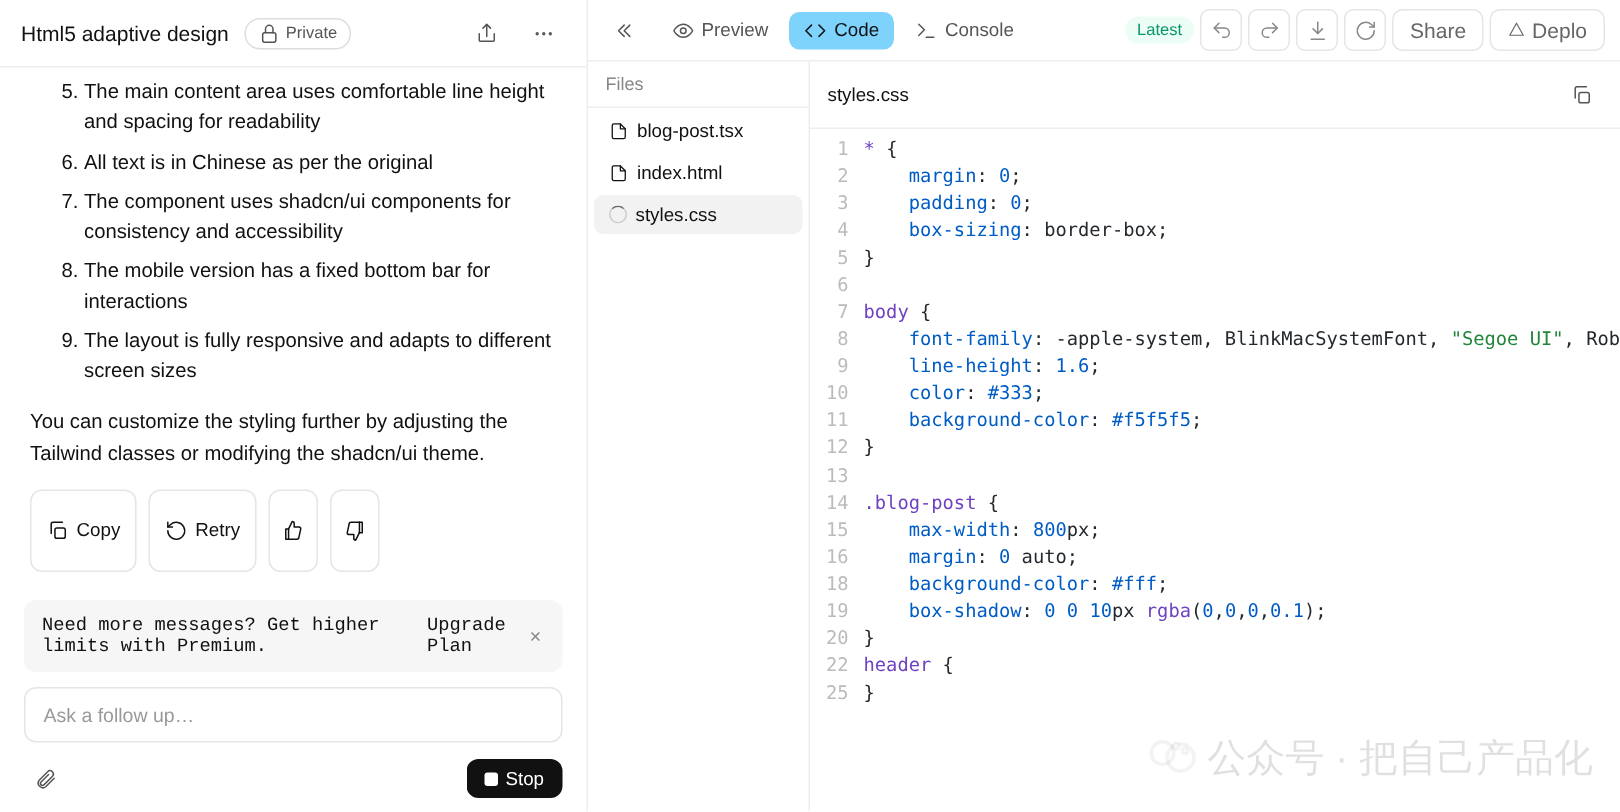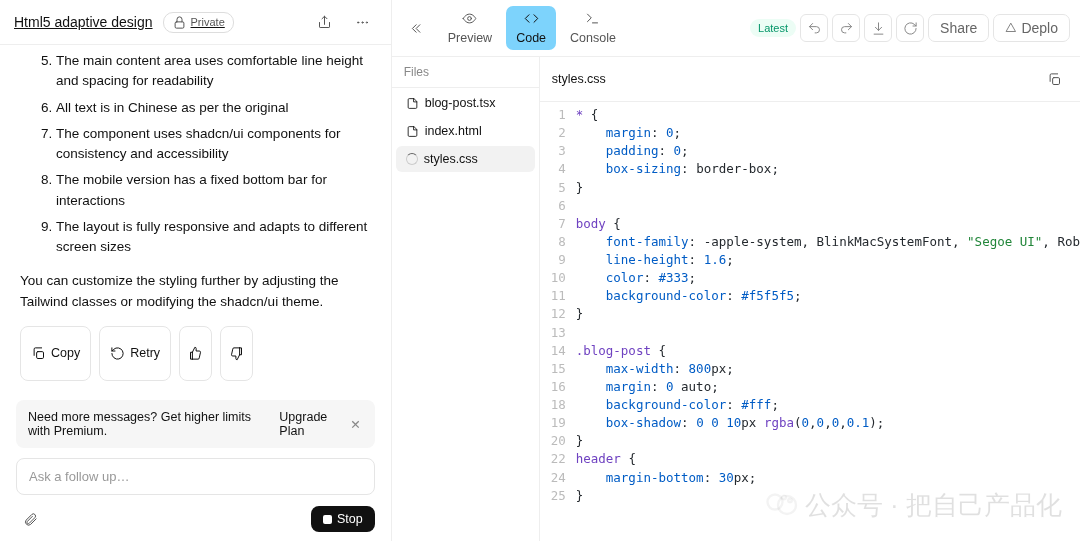--- a/index.html
+++ b/index.html
@@ -1,52 +1,52 @@
 <!DOCTYPE html>
 <html><head>
 <meta charset="utf-8">
 <style>
 * { margin:0; padding:0; box-sizing:border-box; }
 body { font-family:-apple-system,BlinkMacSystemFont,"Segoe UI",sans-serif; font-size:13px; color:#111; background:#fff; height:541px; width:1080px; overflow:hidden; display:flex; }
 .left { width:489px; display:flex; flex-direction:column; border-right:1px solid #eee; }
 .right { flex:1; display:flex; flex-direction:column; }
 
 
-.hdr-l { display:flex; align-items:center; padding:8px 14px; gap:10px; border-bottom:1px solid #eee;text-decoration:underline; }
+.hdr-l { display:flex; align-items:center; padding:8px 14px; gap:10px; border-bottom:1px solid #eee; }
 .title { font-size:14px; font-weight:500; }
 .priv { font-size:11px; padding:2px 8px; border:1px solid #ddd; border-radius:10px; display:flex; align-items:center; gap:4px; color:#555; }
 .spacer { flex:1; }
 .icn { width:28px; height:28px; display:flex; align-items:center; justify-content:center; cursor:pointer; color:#555; border-radius:6px; }
 
 
 .chat { flex:1; overflow:auto; padding:6px 20px 0 20px; }
 ol { padding-left:36px; margin-bottom:14px; }
 ol li { margin-bottom:6px; line-height:1.5; font-size:13.5px; }
 .paragraph { line-height:1.5; font-size:13.5px; margin-bottom:14px; }
 .actions { display:flex; gap:8px; margin-bottom:16px; }
 .chip { display:flex; align-items:center; gap:5px; padding:19px 10px; border:1px solid #e5e5e5; border-radius:8px; font-size:12.5px; cursor:pointer; }
 .chip.icon-only { padding:5px 8px; }
 .msg { display:flex; gap:10px; margin-bottom:16px; }
 .avatar { width:20px; height:20px; border-radius:4px; flex:none; margin-top:1px; }
 .avatar.user { background:linear-gradient(135deg,#f97316,#ec4899,#8b5cf6); }
 .msg-body { flex:1; font-size:13.5px; line-height:1.6; }
 
-.prem { margin:8px 16px 4px 16px; padding:10px 12px; background:#f6f6f6; border-radius:8px; font-size:12.5px; display:flex; align-items:center; gap:8px; }
+.prem { margin:8px 16px 4px 16px; padding:10px 12px; background:#f6f6f6; border-radius:8px; font-size:12.5px; display:flex; align-items:center; gap:8px;font-family:Liberation Mono, monospace; }
 .upg { margin-left:auto; color:#111; font-weight:500; font-size:12.5px; cursor:pointer; }
 .close-x { cursor:pointer; color:#888; padding:0 2px; }
 
 .input-area { margin:6px 16px 10px 16px; border:1px solid #e5e5e5; border-radius:8px; padding:10px 12px; display:flex; align-items:center; gap:8px; }
 .input-area .ph { color:#999; flex:1; font-size:13px; }
 .stop-btn { background:#111; color:#fff; padding:6px 12px; border-radius:8px; font-size:12.5px; display:flex; align-items:center; gap:5px; cursor:pointer; }
 .stop-sq { width:9px; height:9px; background:#fff; border-radius:2px; }
 
 
 .hdr-r { display:flex; align-items:center; padding:6px 10px; gap:4px; border-bottom:1px solid #eee; }
 .tabs { display:flex; gap:4px; margin-left:4px; }
-.tab { display:flex; align-items:center; gap:5px; padding:5px 10px; border-radius:7px; font-size:12.5px; cursor:pointer; color:#555;flex-direction:column; }
+.tab { display:flex; align-items:center; gap:5px; padding:5px 10px; border-radius:7px; font-size:12.5px; cursor:pointer; color:#555; }
 .tab.active { background:#7dd3fc; color:#111; }
 .latest { font-size:11px; background:#ecfdf5; color:#059669; padding:3px 8px; border-radius:10px; margin-left:auto; }
 .rb { width:28px; height:28px; display:flex; align-items:center; justify-content:center; cursor:pointer; color:#888; border-radius:6px; border:1px solid transparent; }
 .rb.box { border-color:#e5e5e5; }
 .btn { padding:5px 11px; border:1px solid #e5e5e5; border-radius:7px; font-size:14px; cursor:pointer; display:flex; align-items:center; gap:4px; color:#666; }
 
 .right-body { flex:1; display:flex; overflow:hidden; }
 .files { width:148px; border-right:1px solid #eee; }
 .files-hd { padding:8px 12px; font-size:12px; color:#888; border-bottom:1px solid #eee; }
 .file { display:flex; align-items:center; gap:6px; padding:6px 10px; font-size:12.5px; cursor:pointer; border-radius:6px; margin:2px 4px; }
@@ -349,24 +349,20 @@
           </div>
           <div class="line">
             <span class="lnum">20</span>
             <span class="lcode"><span class="tok-punc">}</span></span>
           </div>
           <div class="line">
             <span class="lnum">22</span>
             <span class="lcode"><span class="tok-sel">header</span><span class="tok-plain"> </span><span class="tok-punc">{</span></span>
           </div>
           <div class="line">
-            <span class="lnum">24</span>
-            <span class="lcode"><span class="tok-plain">    </span><span class="tok-prop">margin-bottom</span><span class="tok-punc">: </span><span class="tok-num">30</span><span class="tok-plain">px</span><span class="tok-punc">;</span></span>
-          </div>
-          <div class="line">
             <span class="lnum">25</span>
             <span class="lcode"><span class="tok-punc">}</span></span>
           </div>
         </div>
     </div>
   </div>
 </div>
 
 <div class="wm">
   <svg class="wm-ic" viewBox="0 0 24 24" fill="rgba(0,0,0,0.12)" stroke="none">

